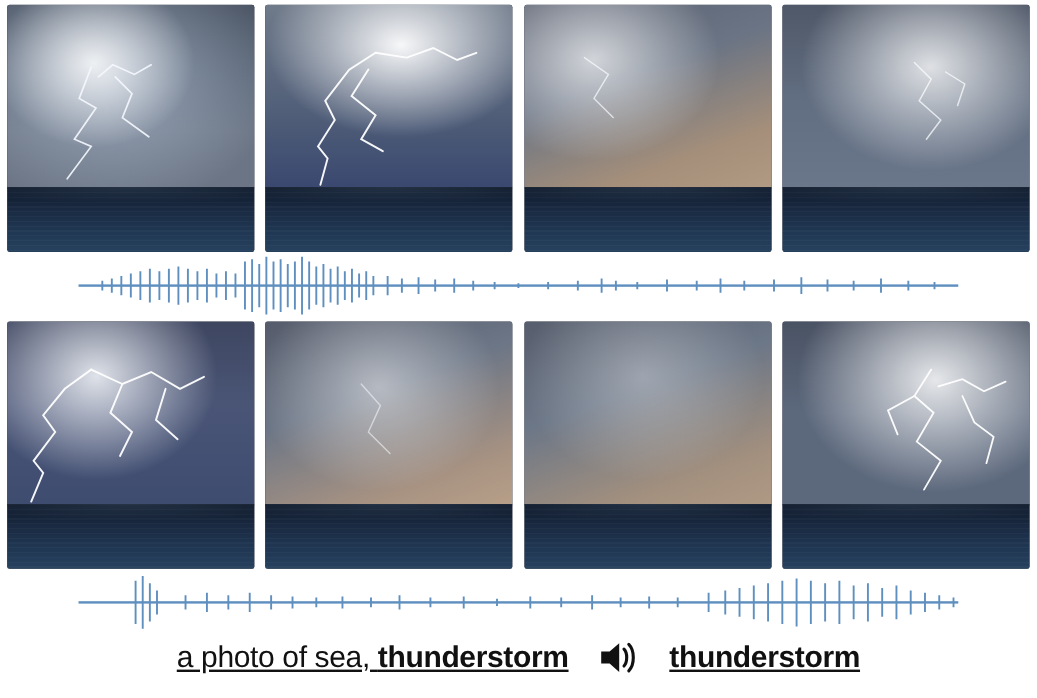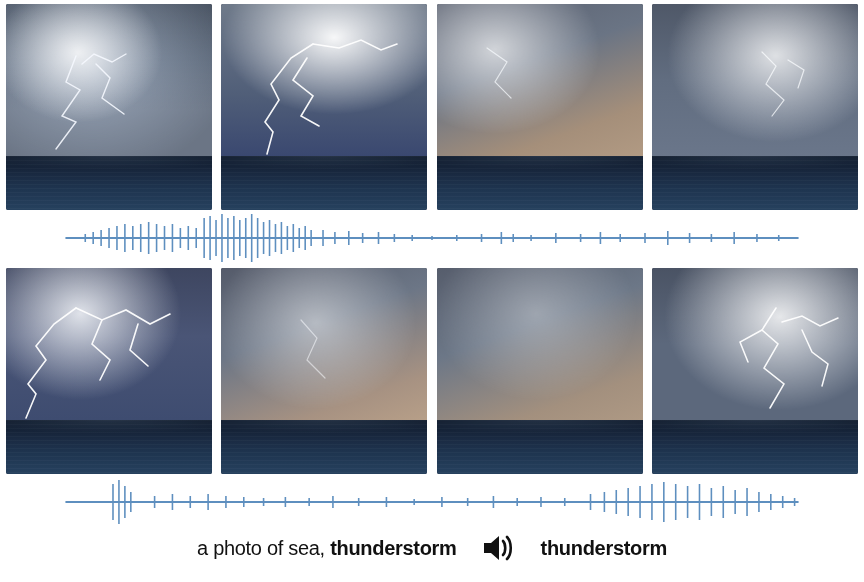--- a/index.html
+++ b/index.html
@@ -101,23 +101,24 @@
     height: 52px;
     margin: 2px 0 4px 0;
   }
   .wave-wrap svg { width: 100%; height: 100%; display:block; }
   .caption {
     display:flex;
     align-items:center;
     justify-content:center;
     gap: 24px;
     margin-top: 4px;
-    font-size: 20px;
+    font-size: 25px;
     color:#111;
     letter-spacing: -0.3px;
+    text-decoration: underline;
   }
   .caption .prompt { font-weight: 400; }
   .caption .prompt b { font-weight: 800; }
   .caption .label { font-weight: 800; }
   .speaker {
     width: 36px; height: 32px; display:inline-block;
   }
 </style>
 </head>
 <body>

